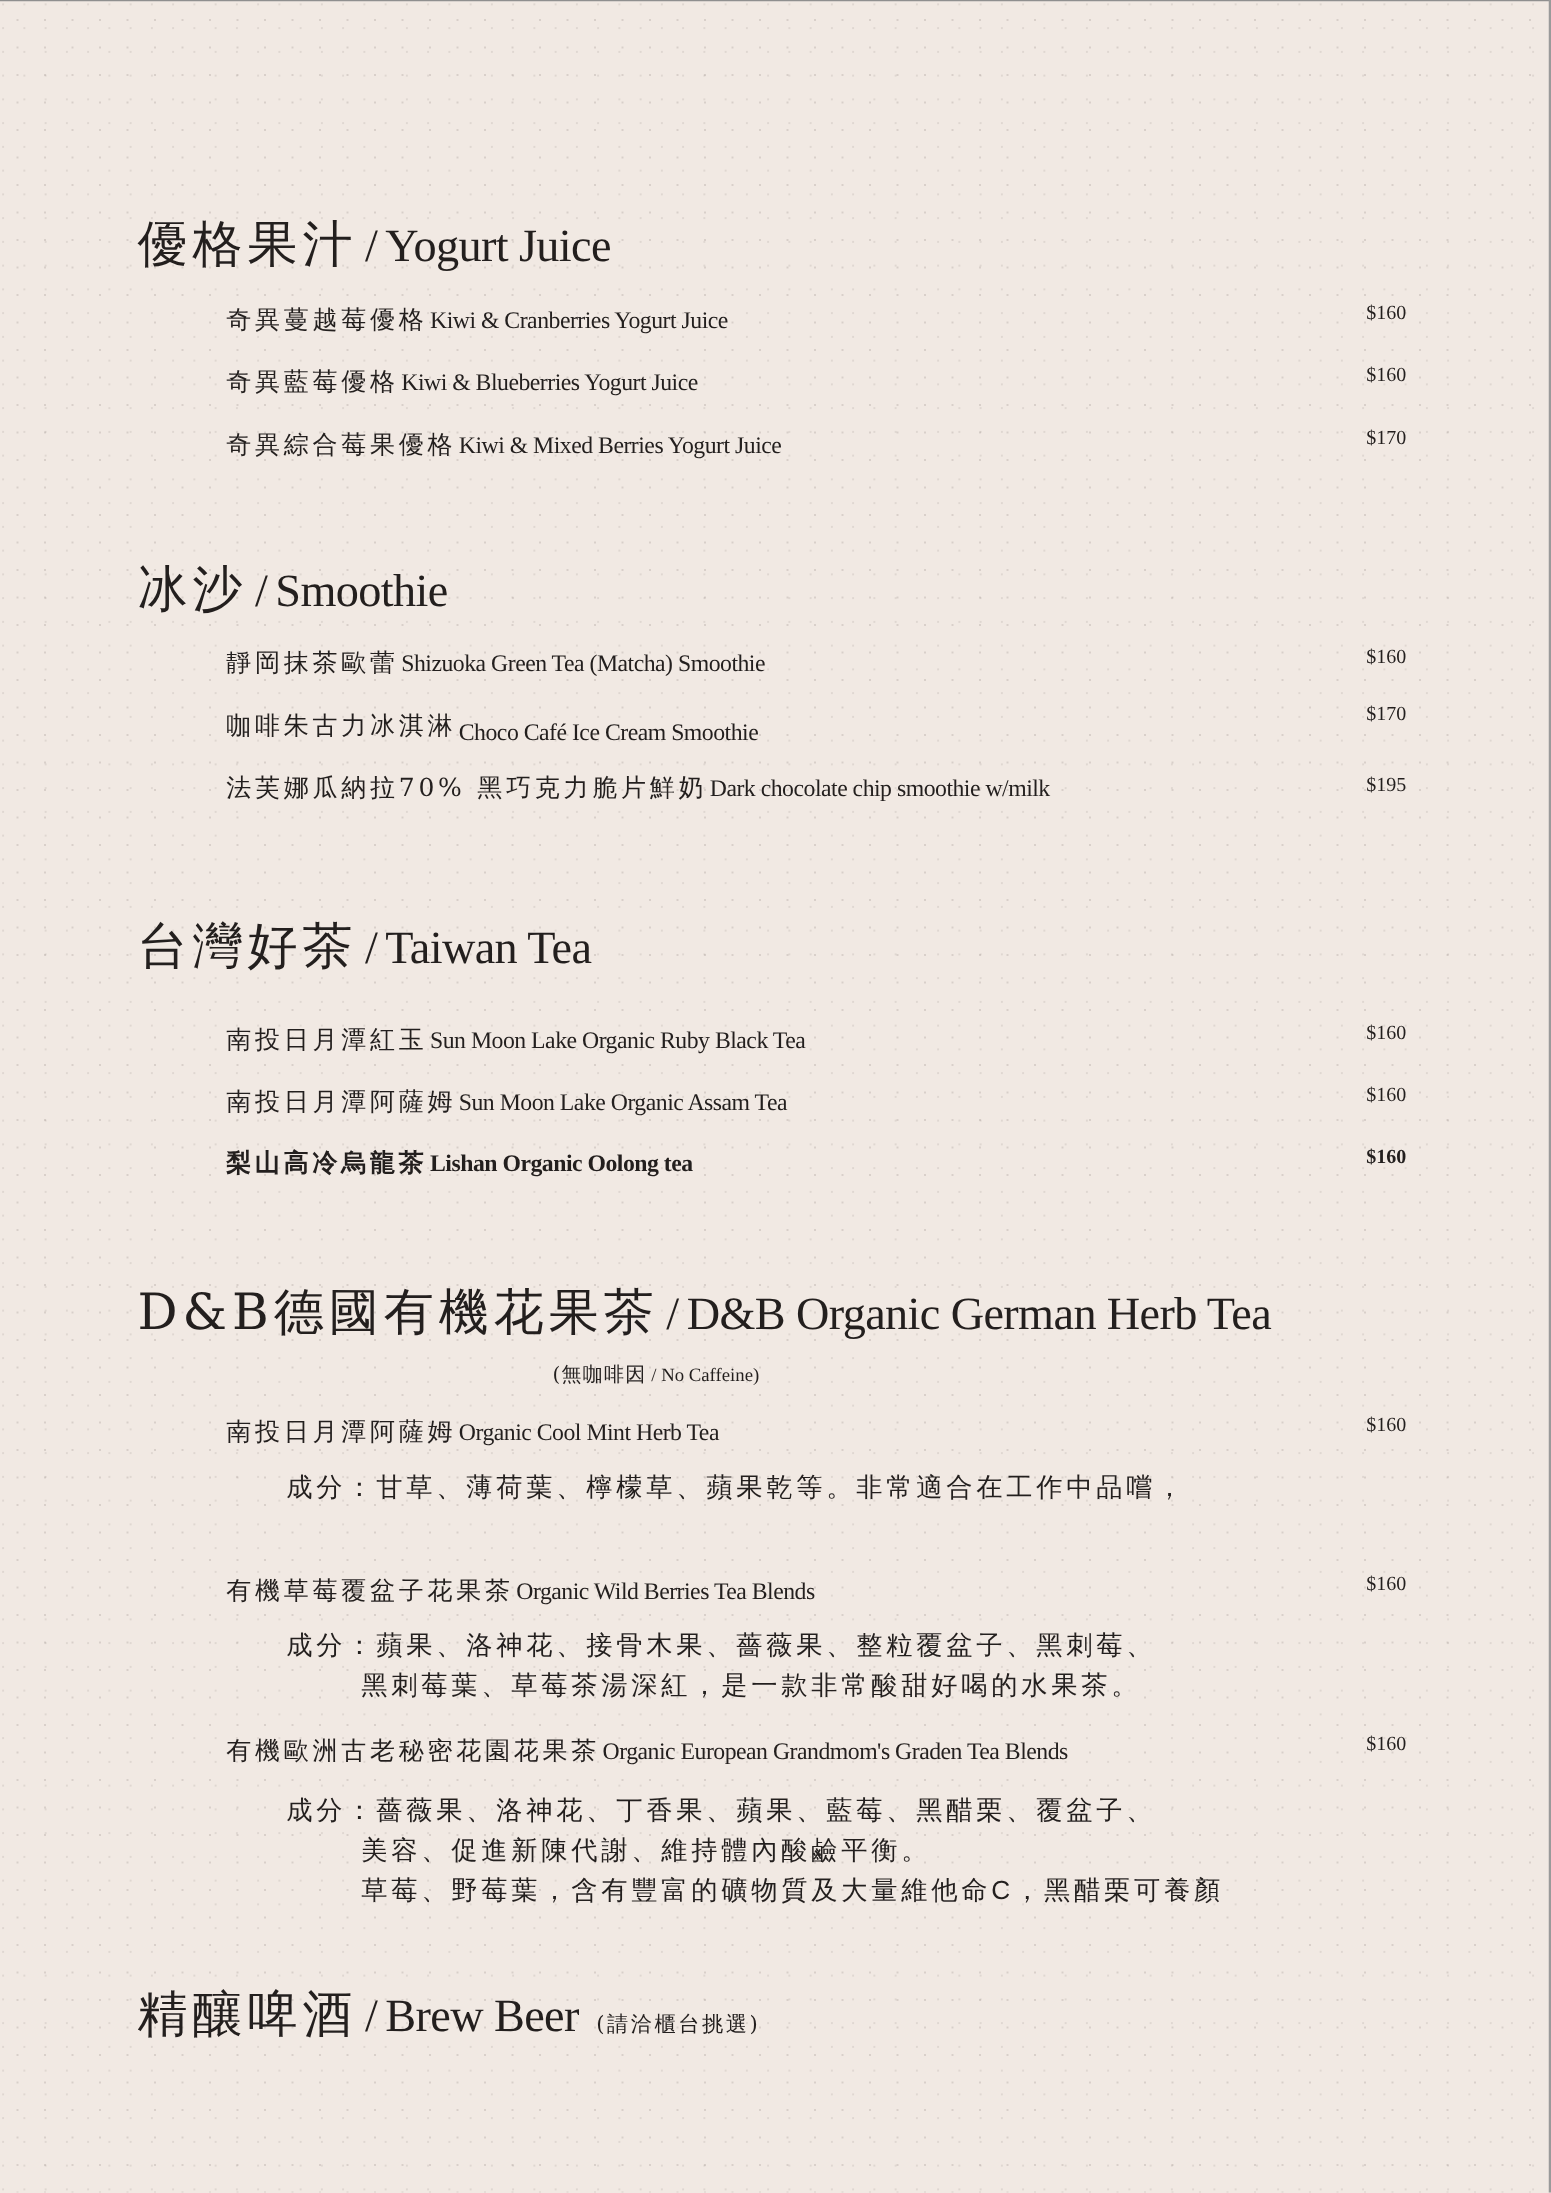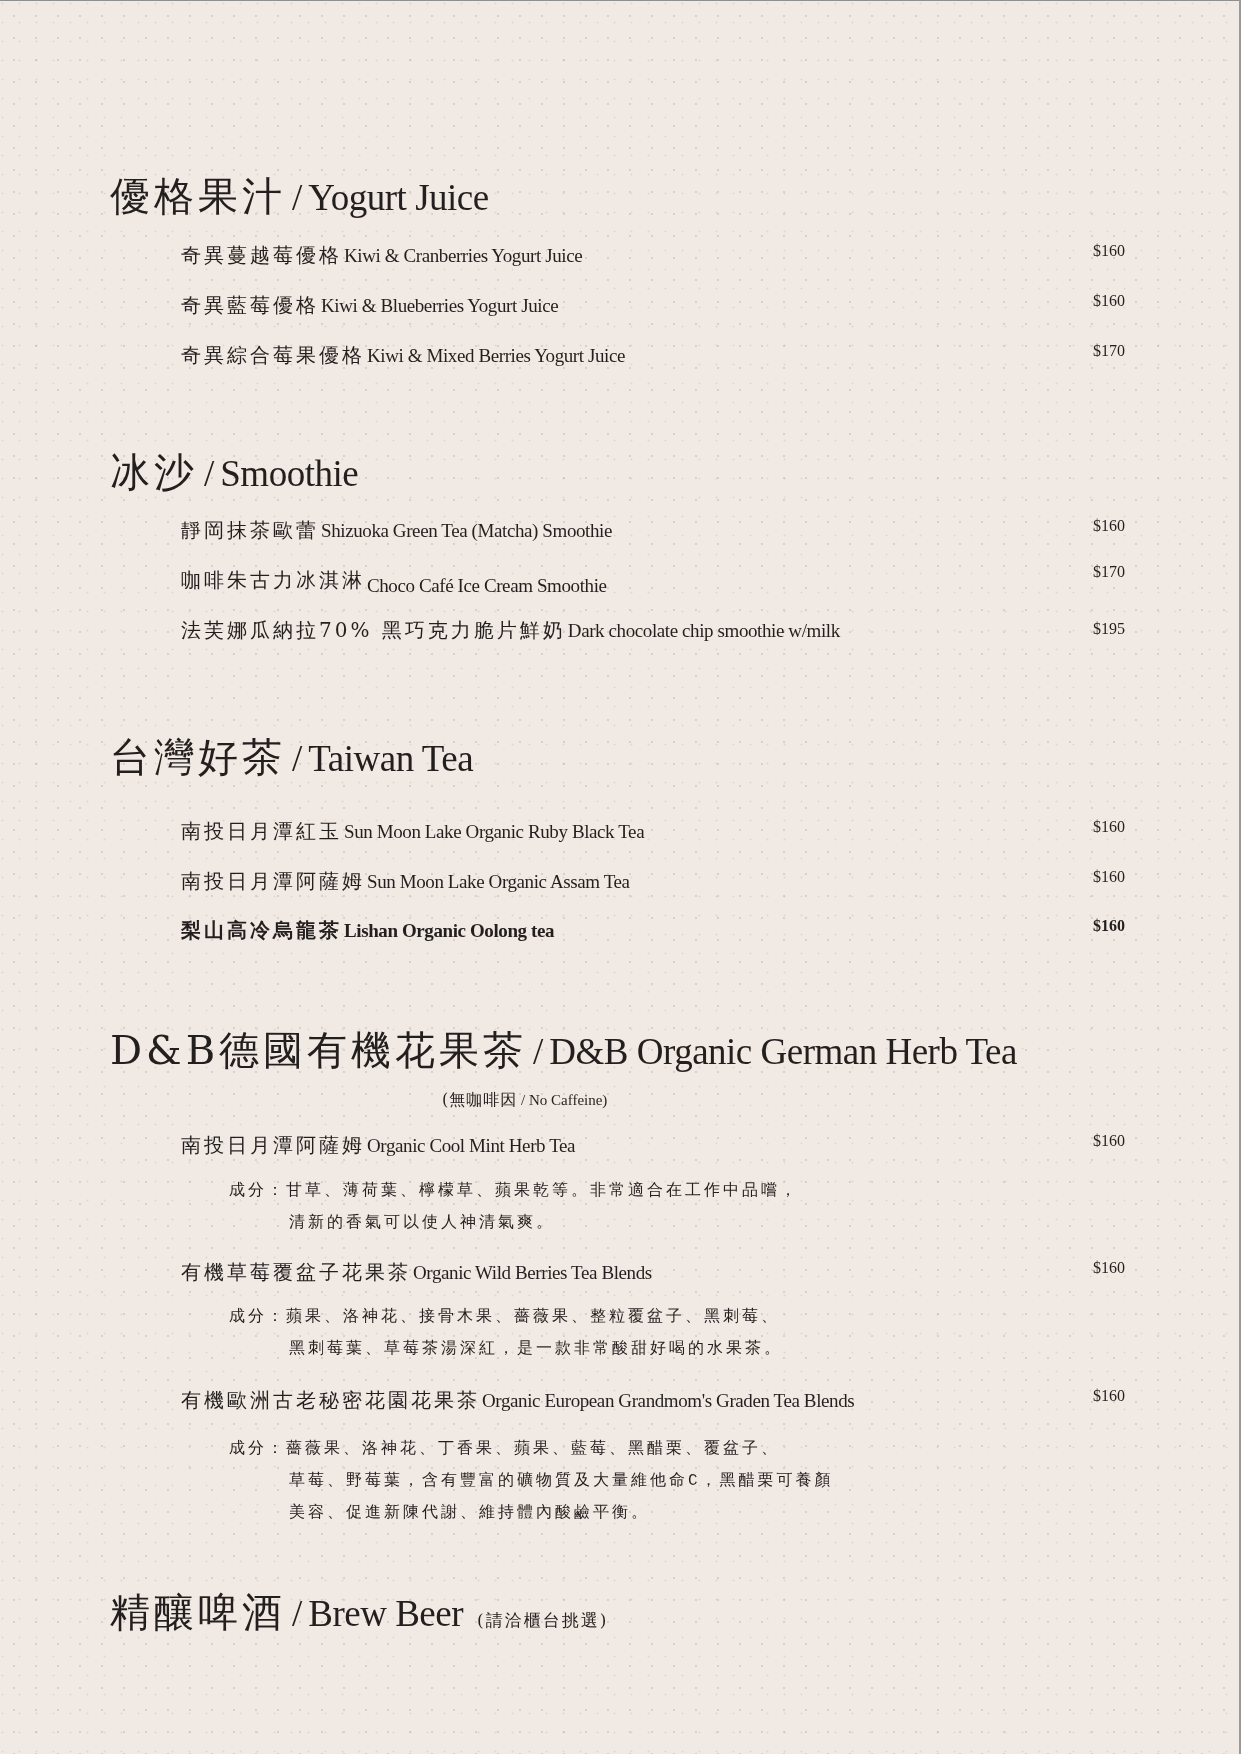--- a/index.html
+++ b/index.html
@@ -31,22 +31,22 @@
     position: absolute; left: 181px; width: 944px; height: 30px;
     white-space: nowrap;
   }
   .item .name-zh { font-family: "DejaVu Serif", serif; font-size: 20px; letter-spacing: 3px; }
   .item .name-en { font-family: "Liberation Serif", serif; font-size: 19px; letter-spacing: -0.4px; margin-left: 2px; }
   .item .price {
     position: absolute; right: 0; top: 0;
     font-family: "Liberation Serif", serif; font-size: 16px;
   }
   .desc {
-    position: absolute; left: 229px; font-family: Liberation Mono, monospace;
-    font-size: 16px; letter-spacing: 3px; line-height: 32px; white-space: nowrap;
+    position: absolute; left: 229px; font-family: Liberation Sans, sans-serif;
+    font-size: 21px; letter-spacing: 3px; line-height: 32px; white-space: nowrap;
   }
   .desc .indent { padding-left: 60px; display: block; }
   .subnote {
     position: absolute; left: 442px; top: 1090px;
     font-size: 16px; white-space: nowrap;
   }
   .subnote .zh { font-family: "DejaVu Serif", serif; letter-spacing: 1px; }
   .subnote .en { font-family: "Liberation Serif", serif; font-size: 15px; }
 </style>
 </head>
@@ -109,37 +109,36 @@
 <div class="subnote">
   <span class="zh">(無咖啡因</span><span class="en"> / No Caffeine)</span>
 </div>
 
 <div class="item" style="top:1132px;">
   <span class="name-zh">南投日月潭阿薩姆</span><span class="name-en">Organic Cool Mint Herb Tea</span>
   <span class="price">$160</span>
 </div>
 <div class="desc" style="top:1175px;">
   <span>成分：甘草、薄荷葉、檸檬草、蘋果乾等。非常適合在工作中品嚐，</span>
-  <span class="indent">清新的香氣可以使人神清氣爽。</span>
 </div>
 
 <div class="item" style="top:1259px;">
   <span class="name-zh">有機草莓覆盆子花果茶</span><span class="name-en">Organic Wild Berries Tea Blends</span>
   <span class="price">$160</span>
 </div>
 <div class="desc" style="top:1301px;">
   <span>成分：蘋果、洛神花、接骨木果、薔薇果、整粒覆盆子、黑刺莓、</span>
   <span class="indent">黑刺莓葉、草莓茶湯深紅，是一款非常酸甜好喝的水果茶。</span>
 </div>
 
 <div class="item" style="top:1387px;">
   <span class="name-zh">有機歐洲古老秘密花園花果茶</span><span class="name-en">Organic European Grandmom's Graden Tea Blends</span>
   <span class="price">$160</span>
 </div>
 <div class="desc" style="top:1433px;">
   <span>成分：薔薇果、洛神花、丁香果、蘋果、藍莓、黑醋栗、覆盆子、</span>
+  <span class="indent">美容、促進新陳代謝、維持體內酸鹼平衡。</span>
   <span class="indent">草莓、野莓葉，含有豐富的礦物質及大量維他命C，黑醋栗可養顏</span>
-  <span class="indent">美容、促進新陳代謝、維持體內酸鹼平衡。</span>
 </div>
 
 <h2 class="section-title" style="top:1592px;">
   <span class="zh">精釀啤酒</span><span class="sep">/</span><span class="en">Brew Beer</span><span class="note">(請洽櫃台挑選)</span>
 </h2>
 
 </body></html>

